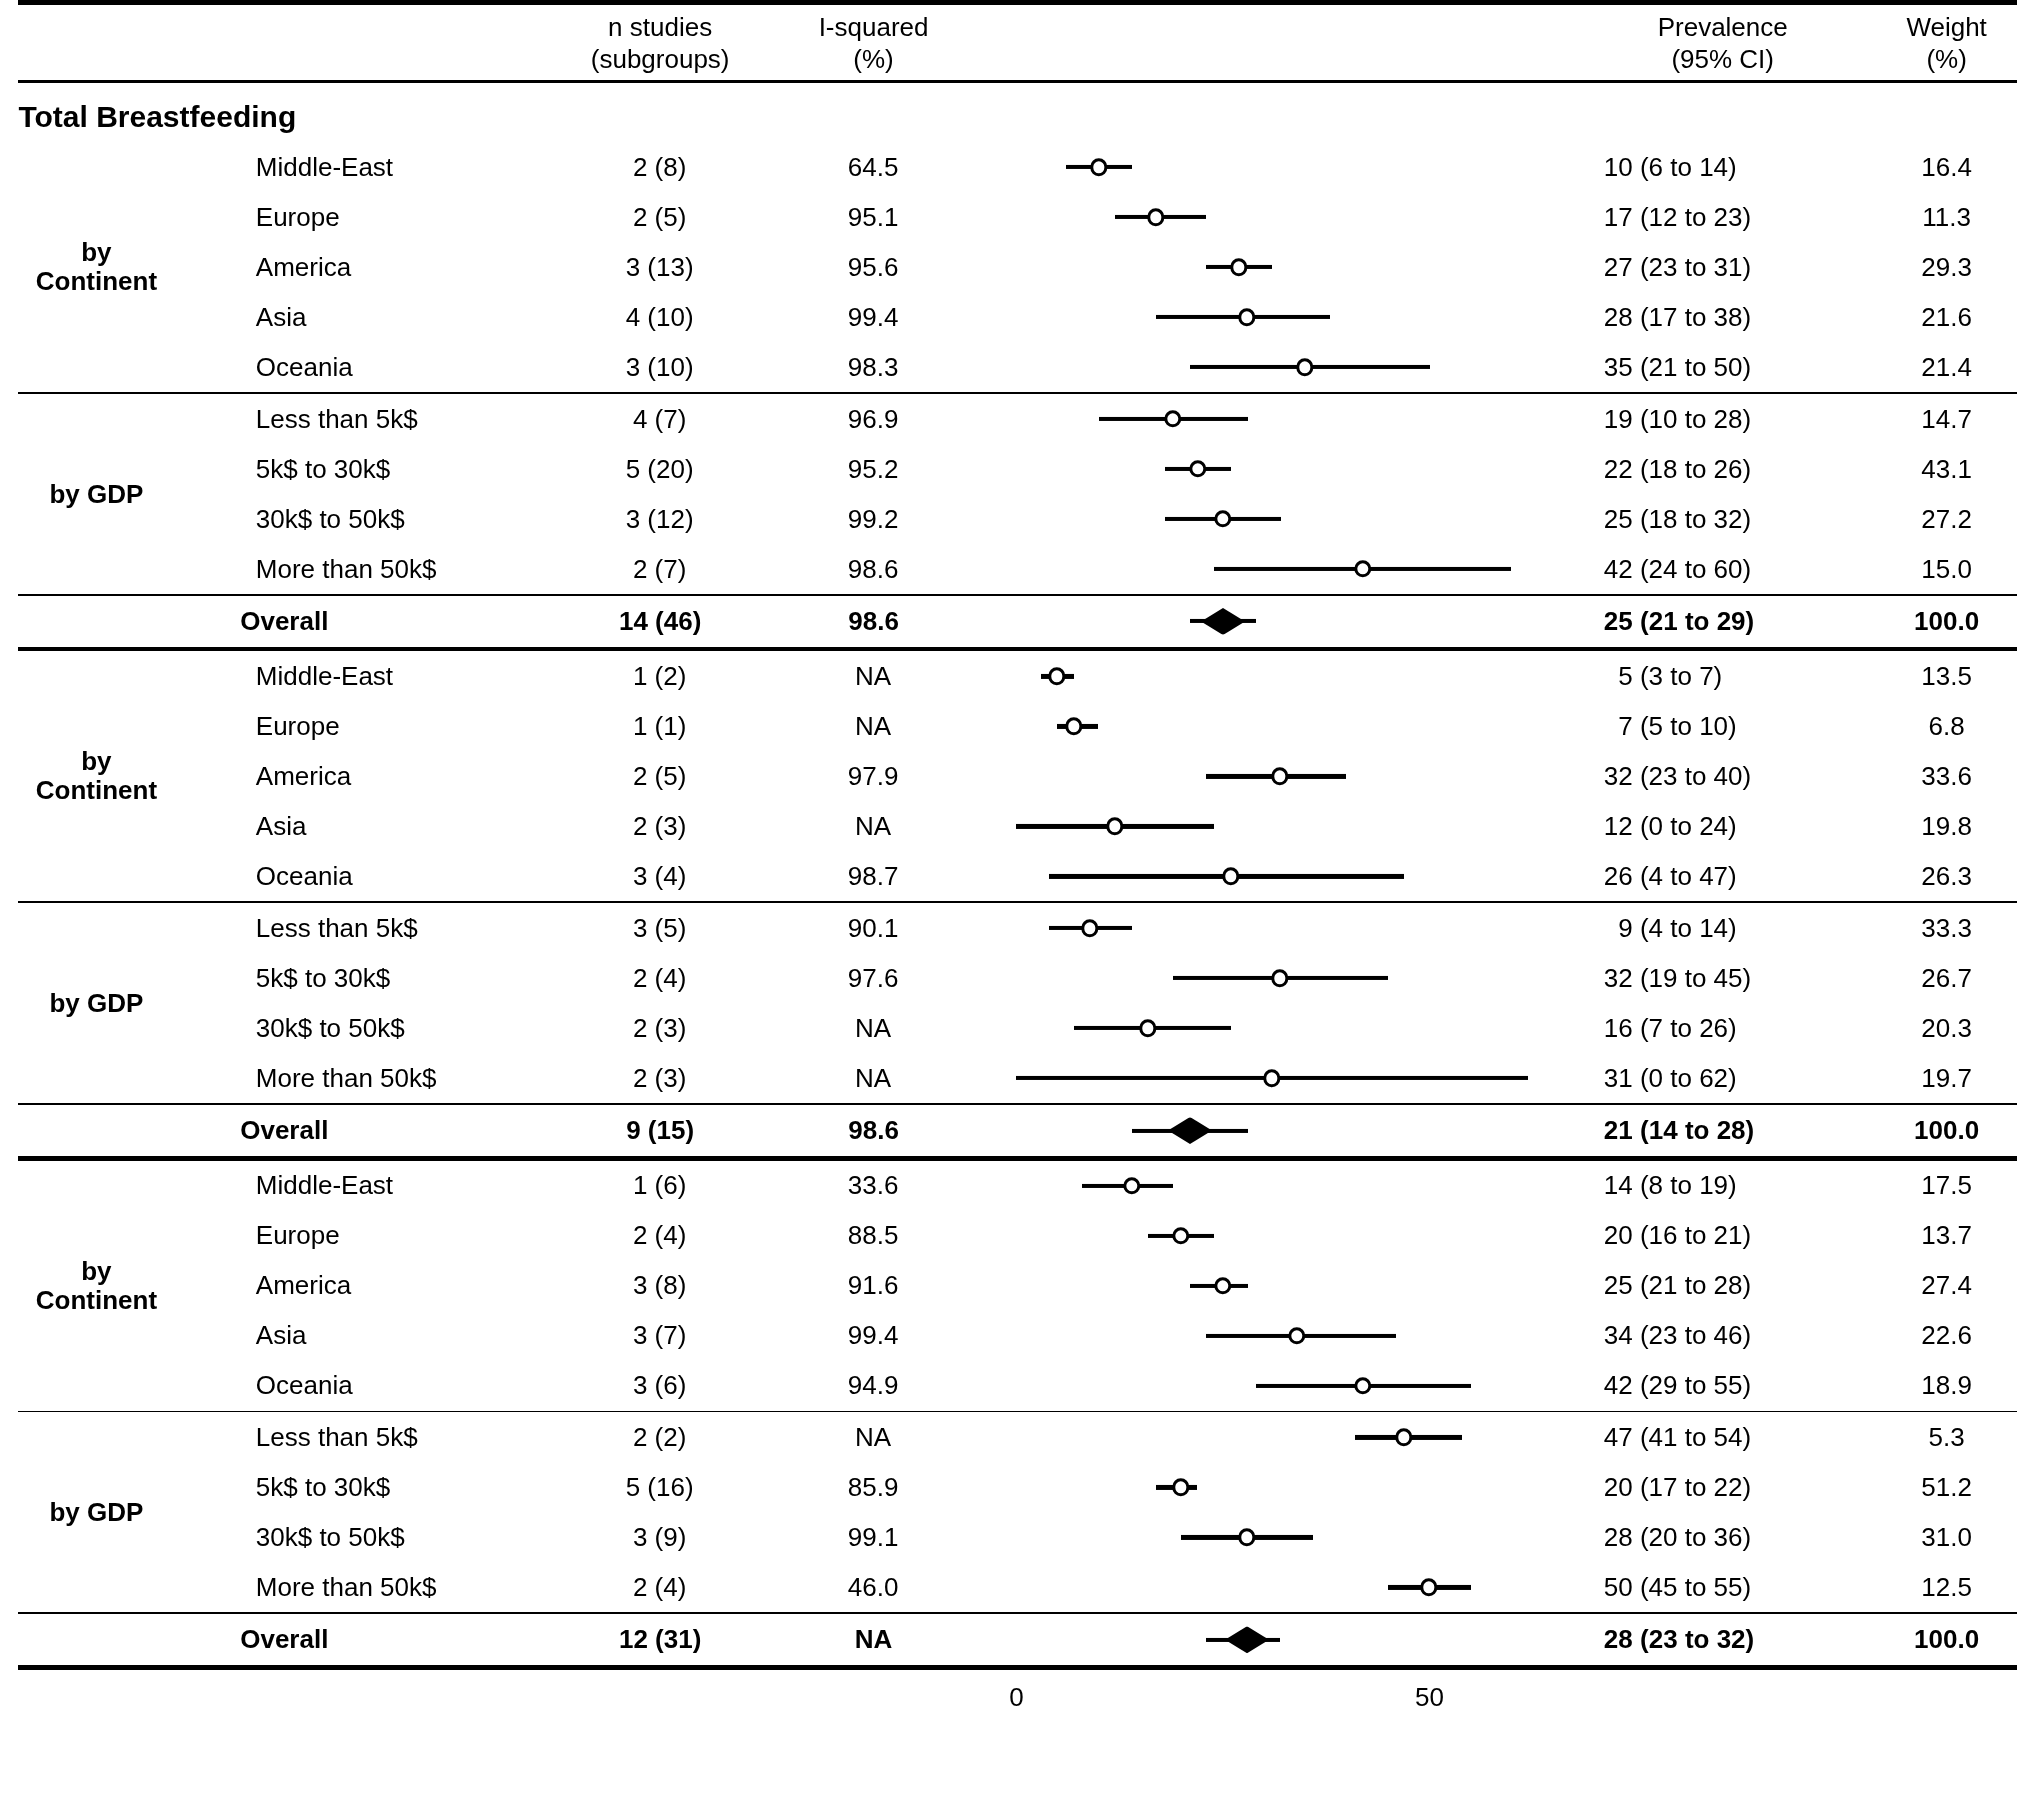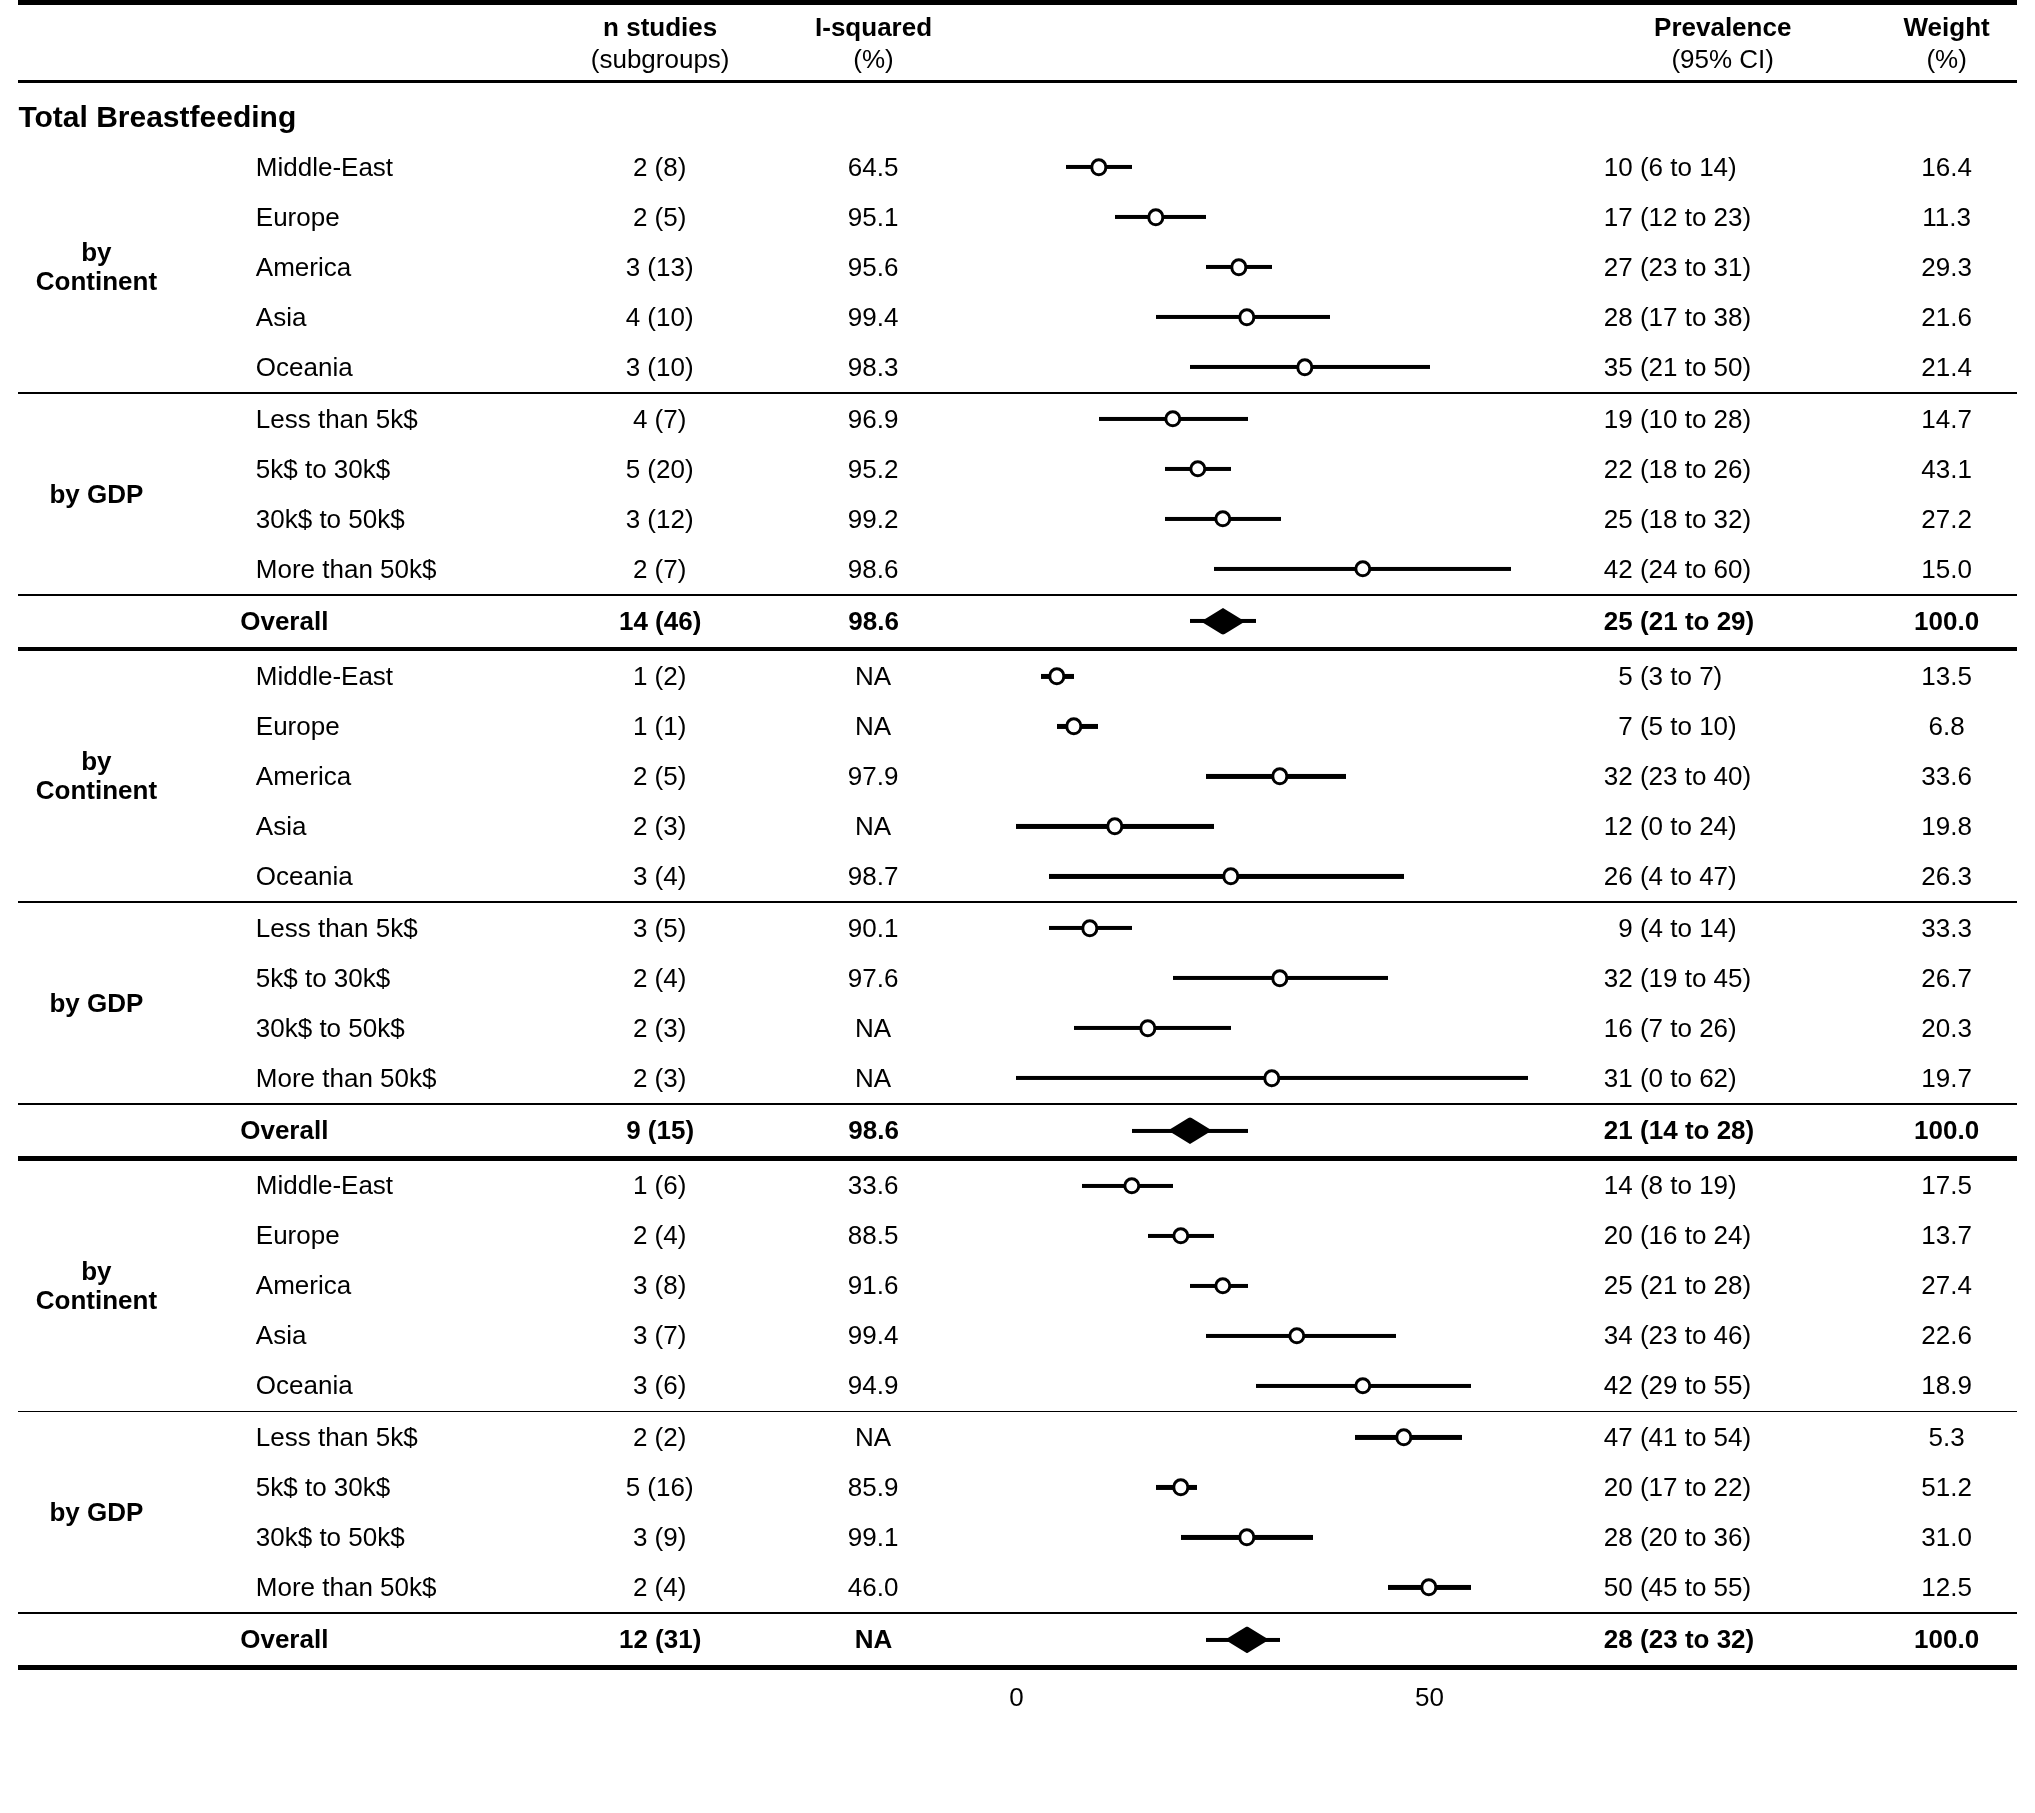--- a/index.html
+++ b/index.html
@@ -21,21 +21,21 @@
 
   
   .header-row { display:flex; align-items:flex-start; padding:6.4px 0 5.5px 0; }
   .h-spacer { width:532px; }
   .h-col { text-align:center; line-height:32px; }
   .h-n    { width:220px; }
   .h-isq  { width:207px; }
   .h-plot { width:592px; }
   .h-prev { width:308px; }
   .h-weight { width:140px; }
-  .h-b { font-weight:bold; }
+  .h-b { font-weight:normal; }
 
   
   .section-title { font-size:30px; font-weight:bold; line-height:51px;margin-top:8px; }
 
   .group { display:flex; }
   .group-label {
     width:230px; display:flex; align-items:center; 
     font-weight:bold; text-align:center; line-height:29px;
   }
   .group-label span { display:inline-block; width:156px; }
@@ -451,21 +451,21 @@
             <div class="row">
               <div class="c-label">Europe</div>
               <div class="c-n">2 (4)</div>
               <div class="c-isq">88.5</div>
               <div class="c-plot">
                 <div class="ci-line" style="left: 171px; width: 66px;"></div>
                 <div class="pt" style="left: 204px;"></div>
               </div>
               <div class="c-prev">
                 <span class="pv">20</span>
-                <span class="pc">(16 to 24)</span>
+                <span class="pc">(16 to 21)</span>
               </div>
               <div class="c-weight">13.7</div>
             </div>
             <div class="row">
               <div class="c-label">America</div>
               <div class="c-n">3 (8)</div>
               <div class="c-isq">91.6</div>
               <div class="c-plot">
                 <div class="ci-line" style="left: 213px; width: 58px;"></div>
                 <div class="pt" style="left: 246px;"></div>

